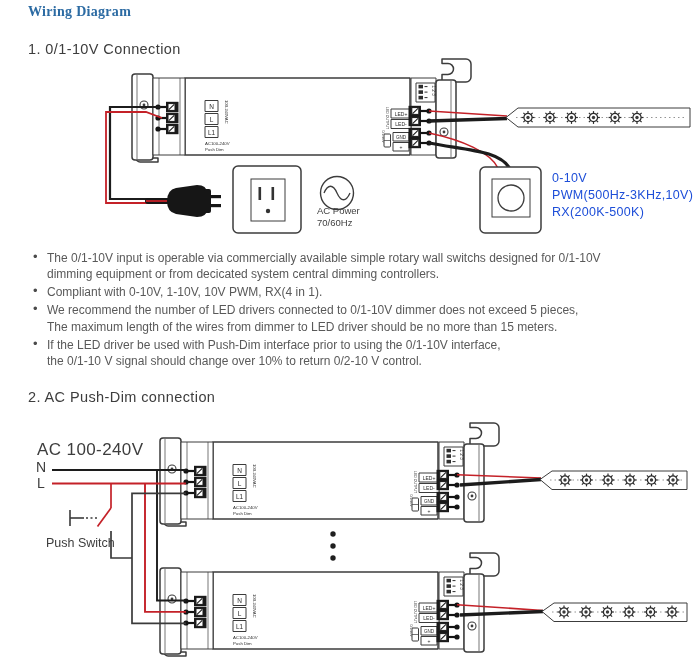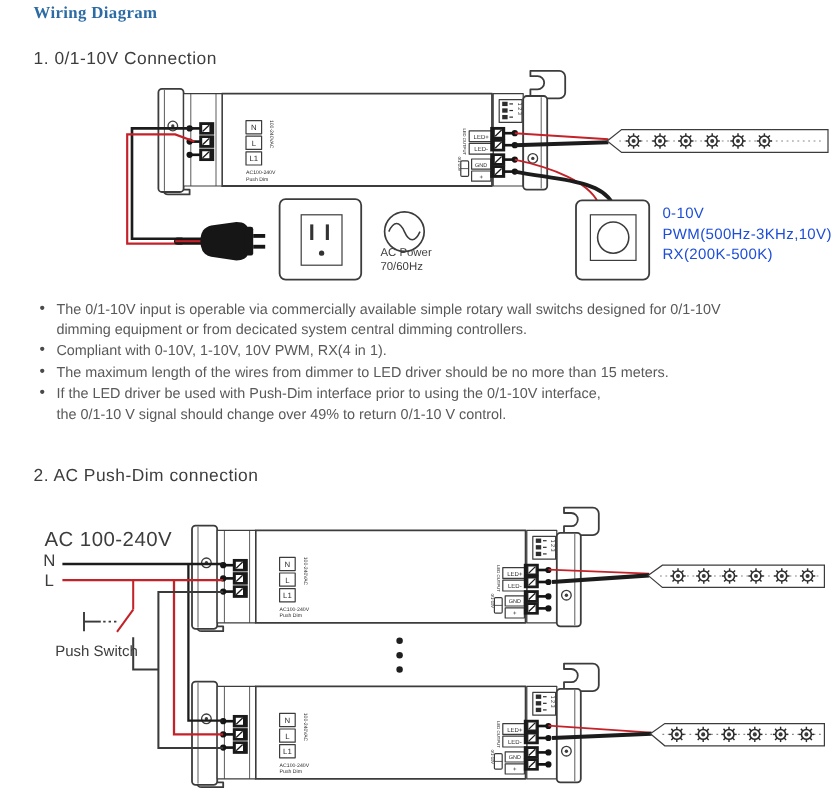--- a/index.html
+++ b/index.html
@@ -262,25 +262,26 @@
 
   <div class="abs bullets">
     <div class="bullet">
       <span class="bl">The 0/1-10V input is operable via commercially available simple rotary wall switchs designed for 0/1-10V</span>
       <span class="bl">dimming equipment or from decicated system central dimming controllers.</span>
     </div>
     <div class="bullet">
       <span class="bl">Compliant with 0-10V, 1-10V, 10V PWM, RX(4 in 1).</span>
     </div>
     <div class="bullet">
+      <span class="bl">We recommend the number of LED drivers connected to 0/1-10V dimmer does not exceed 5 pieces,</span>
       <span class="bl">The maximum length of the wires from dimmer to LED driver should be no more than 15 meters.</span>
     </div>
     <div class="bullet">
       <span class="bl">If the LED driver be used with Push-Dim interface prior to using the 0/1-10V interface,</span>
-      <span class="bl">the 0/1-10 V signal should change over 49% to return 0/1-10 V control.</span>
+      <span class="bl">the 0/1-10 V signal should change over 10% to return 0/2-10 V control.</span>
     </div>
   </div>
 
   <div class="abs sec-heading h2">2. AC Push-Dim connection</div>
   <div class="abs ac-input">AC 100-240V</div>
   <div class="abs n-label">N</div>
   <div class="abs l-label">L</div>
   <div class="abs push-switch">Push Switch</div>
 
 </div>

